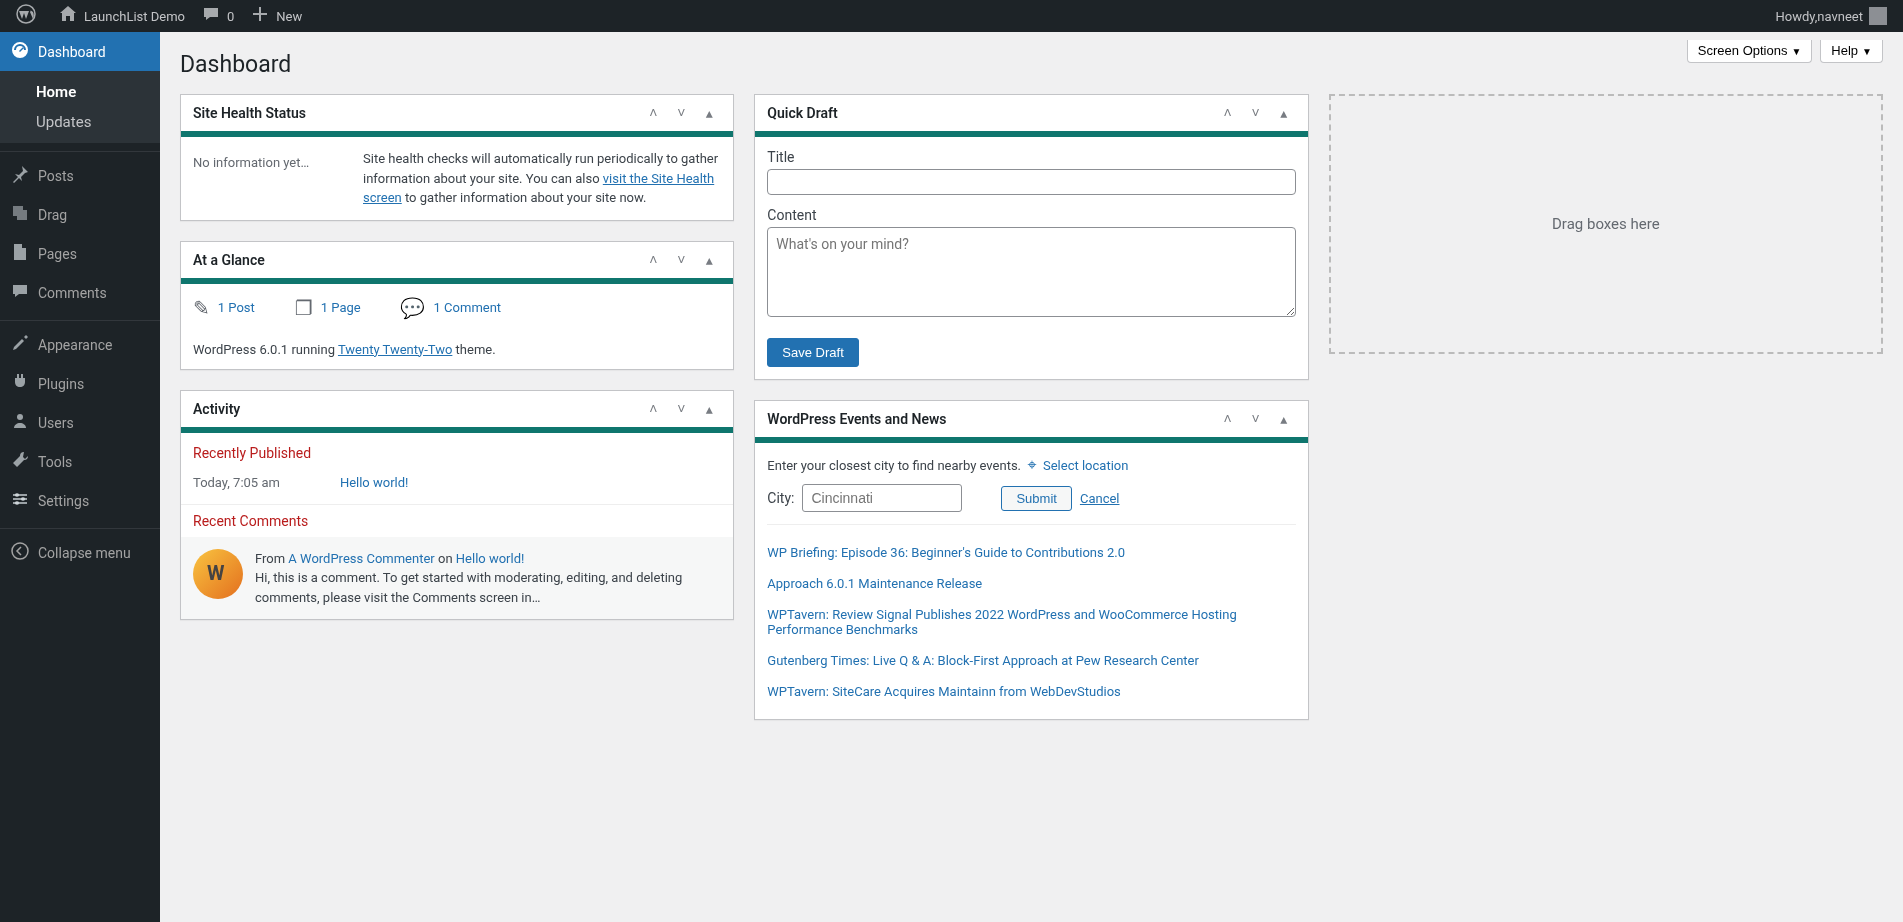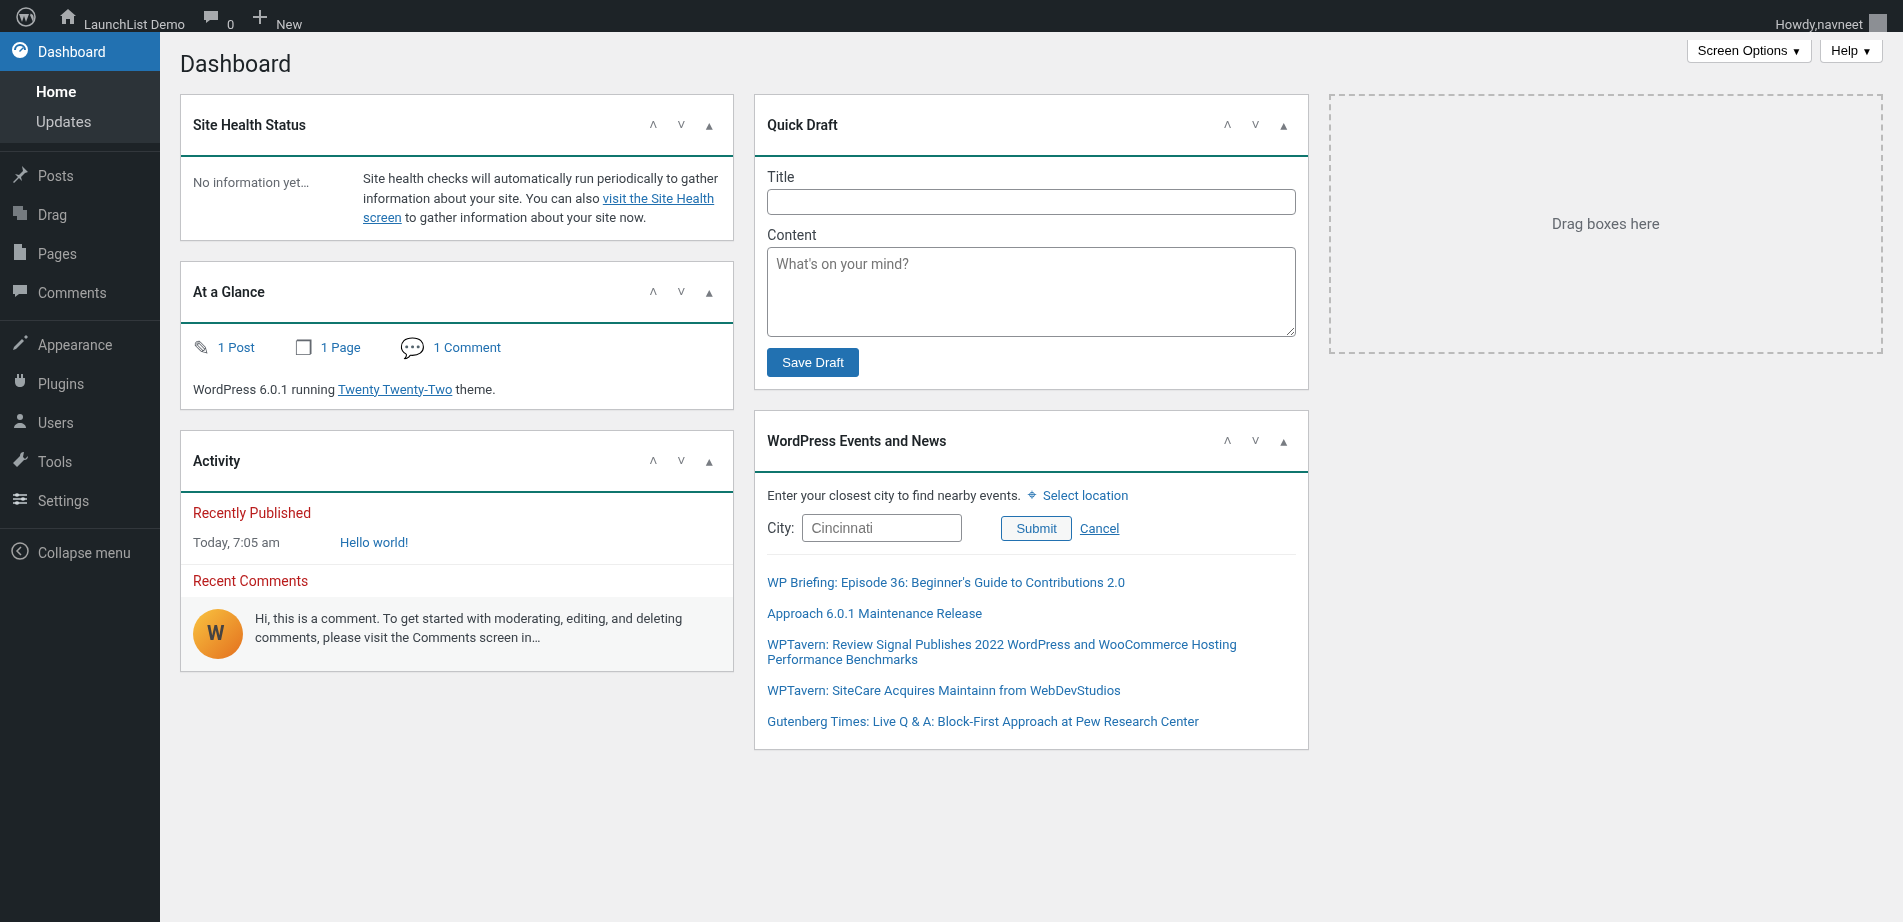--- a/index.html
+++ b/index.html
@@ -1,20 +1,20 @@
 <!DOCTYPE html>
 <html><head>
 <meta charset="utf-8">
 <style>
 * { box-sizing: border-box; margin: 0; padding: 0; }
 body { font-family: -apple-system, BlinkMacSystemFont, "Segoe UI", Roboto, sans-serif; font-size: 13px; color: #3c434a; background: #f0f0f1; }
 
 
 #adminbar { position: fixed; top: 0; left: 0; right: 0; height: 32px; background: #1d2327; color: #c3c4c7; display: flex; align-items: center; padding: 0 8px; z-index: 100; font-size: 13px; }
-#adminbar .ab-item { display: flex; align-items: flex-end; padding: 0 8px; height: 32px; color: #c3c4c7; cursor: pointer; }
+#adminbar .ab-item { display: flex; align-items: center; padding: 0 8px; height: 32px; color: #c3c4c7; cursor: pointer; }
 #adminbar .ab-icon { margin-right: 6px; font-size: 20px; }
 #adminbar .spacer { flex: 1; }
 #adminbar .avatar { width: 18px; height: 18px; background: #8c8f94; margin-left: 6px; }
 
 
 #adminmenu { position: fixed; top: 32px; left: 0; bottom: 0; width: 160px; background: #1d2327; color: #fff; }
 .menu-item { display: flex; align-items: center; padding: 8px 10px; color: #a3a3a3; cursor: pointer; font-size: 14px; }
 .menu-item .micon { width: 20px; margin-right: 8px; text-align: center; fill: rgba(240,246,252,0.6); }
 .menu-item.current { background: #2271b1; color: #fff; position: relative; }
 .menu-item.current::after { content: ''; position: absolute; right: -8px; top: 50%; margin-top: -8px; border: 8px solid transparent; border-right-color: #f0f0f1; }
@@ -30,21 +30,21 @@
 .toprow { display: flex; justify-content: flex-end; gap: 8px; margin-bottom: 0; position: absolute; right: 0; top: -2px; }
 .screen-btn { background: #fff; border: 1px solid #c3c4c7; border-top: none; border-radius: 0 0 4px 4px; padding: 3px 10px 4px; font-size: 13px; cursor: pointer; }
 .screen-btn .tri { font-size: 10px; margin-left: 4px; }
 h1.page-title { font-size: 23px; font-weight: 400; padding: 9px 0 16px 0; color: #1d2327; }
 
 .columns { display: flex; gap: 20px; align-items: flex-start; }
 .col { flex: 1; display: flex; flex-direction: column; gap: 20px; }
 .dropzone { border: 2px dashed #bbb; border-radius: 0; min-height: 260px; display: flex; align-items: center; justify-content: center; color: #646970; font-size: 15px; }
 
 .postbox { background: #fff; border: 1px solid #c3c4c7; box-shadow: 0 1px 1px rgba(0,0,0,.04); }
-.postbox-header { display: flex; align-items: center; border-bottom: 2px solid #0f766e; padding: 12px 12px; }
+.postbox-header { display: flex; align-items: center; border-bottom: 6px solid #0f766e; padding: 0 12px; }
 .postbox-header h2 { font-size: 14px; font-weight: 600; padding: 10px 0; flex: 1; color: #1d2327; }
 .handle-actions { display: flex; gap: 4px; }
 .handle-btn { width: 24px; height: 24px; border: none; background: none; cursor: pointer; color: #787c82; font-size: 14px; }
 .inside { padding: 12px; font-size: 13px; color: #3c434a; }
 
 .health-row { display: flex; gap: 20px; align-items: flex-start; }
 .health-col1 { flex: 0 0 150px; padding-top: 6px; color: #646970; }
 .health-col2 { flex: 1; line-height: 1.5; }
 .health-col2 a { color: #2271b1; text-decoration: underline; }
 
@@ -61,21 +61,21 @@
 .activity .pub-row a { color: #2271b1; text-decoration: none; }
 .activity-sub { margin: 0 -12px; padding: 8px 12px 0; border-top: 1px solid #eee; }
 .comment-item { display: flex; gap: 12px; background: #f6f7f7; margin: 8px -12px -12px; padding: 12px; }
 .comment-avatar { width: 50px; height: 50px; background: linear-gradient(135deg,#f9c440,#e36f1e); border-radius: 50%; flex-shrink: 0; position: relative; }
 .comment-avatar::after { content: 'W'; position: absolute; top: 12px; left: 14px; color: #464342; font-weight: bold; font-size: 20px; }
 .comment-text { line-height: 1.5; }
 .comment-text a { color: #2271b1; text-decoration: none; }
 
 .qd-label { display: block; margin-bottom: 4px; font-size: 14px; }
 .qd-input { width: 100%; padding: 4px 8px; border: 1px solid #8c8f94; border-radius: 4px; margin-bottom: 12px; font-size: 14px; box-shadow: 0 0 0 transparent; }
-.qd-textarea { width: 100%; padding: 8px; border: 1px solid #8c8f94; border-radius: 4px; min-height: 90px; font-size: 14px; font-family: inherit; resize: vertical; margin-bottom: 8px; }
+.qd-textarea { width: 100%; padding: 8px; border: 1px solid #8c8f94; border-radius: 4px; min-height: 90px; font-size: 14px; font-family: inherit; resize: vertical; margin-bottom: 18px; }
 .button-primary { background: #2271b1; border: 1px solid #2271b1; color: #fff; padding: 6px 14px; border-radius: 3px; cursor: pointer; font-size: 13px; }
 .button-secondary { background: #f6f7f7; border: 1px solid #2271b1; color: #2271b1; padding: 4px 14px; border-radius: 3px; cursor: pointer; font-size: 13px; margin-left: 31px; }
 
 .news .findrow { padding-bottom: 12px; margin-bottom: 12px; border-bottom: 1px solid #eee; }
 .news .findrow > p { margin-bottom: 10px; }
 .news .pin { color: #2271b1; font-size: 16px; }
 .news a.selloc { color: #2271b1; text-decoration: none; }
 .news .cityrow { display: flex; align-items: center; gap: 8px; }
 .news .cityrow label { font-size: 14px; }
 .news .cityrow input { padding: 5px 8px; border: 1px solid #8c8f94; border-radius: 3px; width: 160px; font-size: 14px; }
@@ -286,20 +286,23 @@
               <h3>Recently Published</h3>
               <div class="pub-row">
                 <span>Today, 7:05 am</span>
                 <a href="#">Hello world!</a>
               </div>
               <div class="activity-sub">
                 <h3>Recent Comments</h3>
                 <div class="comment-item">
                   <div class="comment-avatar"></div>
                   <div class="comment-text">
+                    <p>
+                      <span>From </span><a href="#">A WordPress Commenter</a><span> on </span><a href="#">Hello world!</a>
+                    </p>
                     <p>Hi, this is a comment. To get started with moderating, editing, and deleting comments, please visit the Comments screen in…</p>
                   </div>
                 </div>
               </div>
             </div>
           </div>
 
         </div>
 
         <div class="col">
@@ -342,22 +345,22 @@
                   <label>City:</label>
                   <input type="text" placeholder="Cincinnati" style="">
                   <button class="button-secondary">Submit</button>
                   <a href="#" class="cancel">Cancel</a>
                 </div>
               </div>
               <ul class="news-list">
                 <li><a href="#">WP Briefing: Episode 36: Beginner's Guide to Contributions 2.0</a></li>
                 <li><a href="#">Approach 6.0.1 Maintenance Release</a></li>
                 <li><a href="#">WPTavern: Review Signal Publishes 2022 WordPress and WooCommerce Hosting Performance Benchmarks</a></li>
+                <li><a href="#">Gutenberg Times: Live Q &amp; A: Block-First Approach at Pew Research Center</a></li>
                 <li><a href="#">WPTavern: SiteCare Acquires Maintainn from WebDevStudios</a></li>
-                <li><a href="#">Gutenberg Times: Live Q &amp; A: Block-First Approach at Pew Research Center</a></li>
               </ul>
             </div>
           </div>
 
         </div>
 
         <div class="col">
           <div class="dropzone">
             <span>Drag boxes here</span>
           </div>

